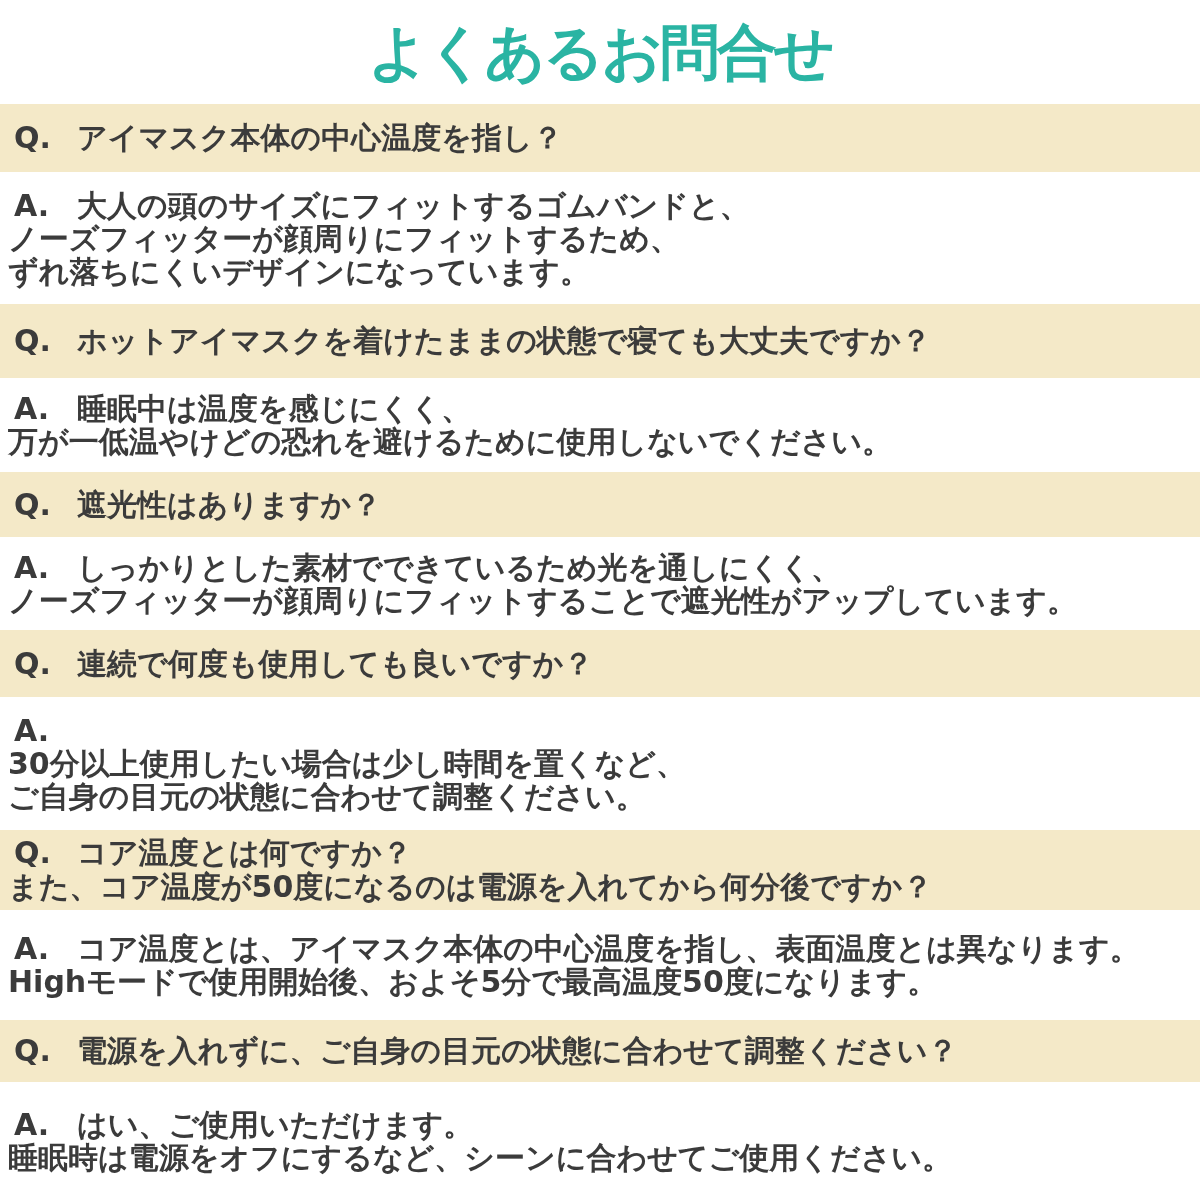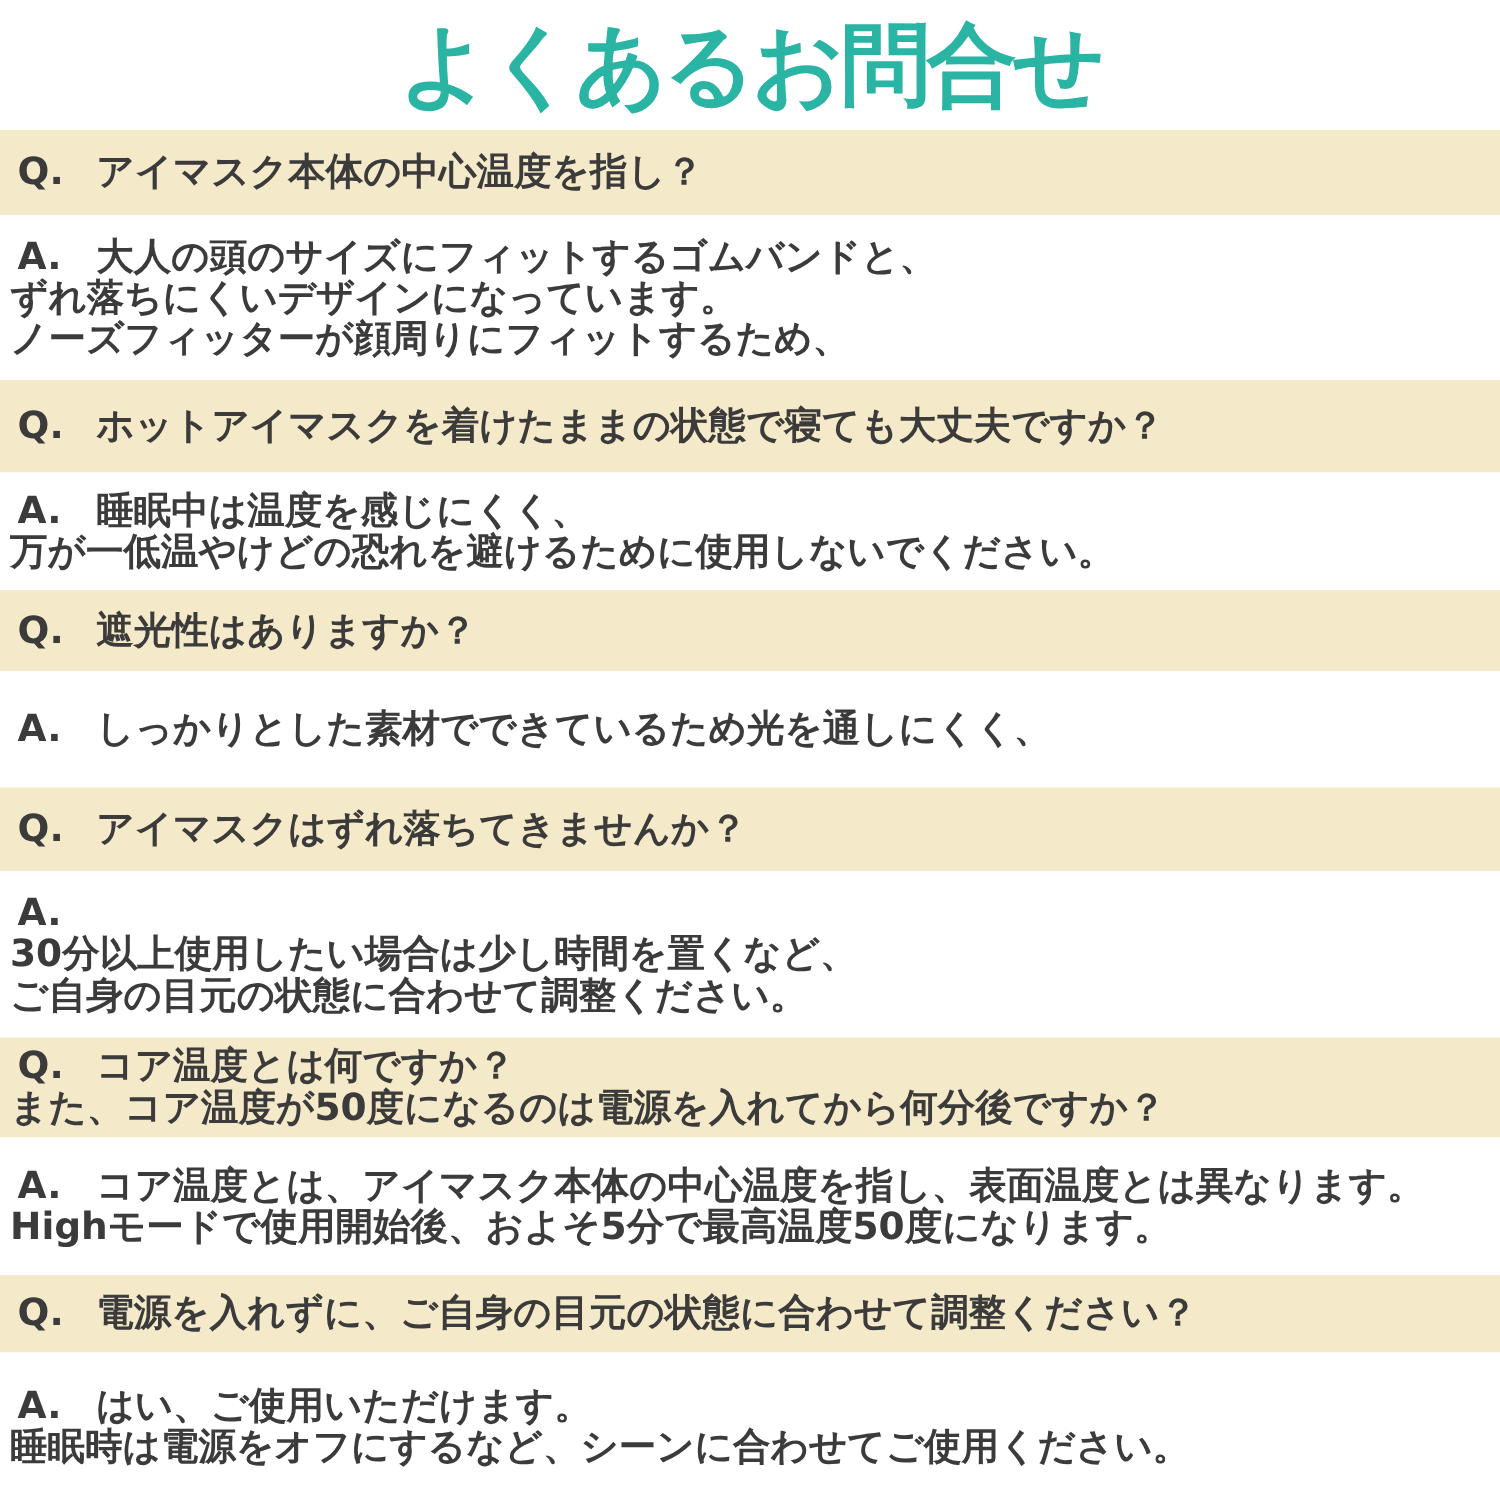--- a/index.html
+++ b/index.html
@@ -10,21 +10,21 @@
     font-family: "DejaVu Sans", "Liberation Sans", sans-serif;
   }
   .page { width: 1200px; height: 1200px; display: flex; flex-direction: column; }
 
   .title-wrap {
     height: 104px;
     display: flex; align-items: center; justify-content: center;
   }
   .page-title {
     color: #2AB4A3;
-    font-size: 72px;
+    font-size: 60px;
     font-weight: 900;
     letter-spacing: -3px;
     line-height: 1;
     white-space: nowrap;
   }
 
   .q-band {
     background: #F4E9C8;
     display: flex; flex-direction: column; justify-content: center;
     color: #3B3B3B;
@@ -72,22 +72,22 @@
       <div class="line-first">
         <span class="prefix">Q.</span>
         <span>アイマスク本体の中心温度を指し？</span>
       </div>
     </div>
     <div class="a-block a1">
       <div class="line-first">
         <span class="prefix">A.</span>
         <span>大人の頭のサイズにフィットするゴムバンドと、</span>
       </div>
+      <div class="line-cont">ノーズフィッターが顔周りにフィットするため、</div>
       <div class="line-cont">ずれ落ちにくいデザインになっています。</div>
-      <div class="line-cont">ノーズフィッターが顔周りにフィットするため、</div>
     </div>
   </section>
 
   <section>
     <div class="q-band q2">
       <div class="line-first">
         <span class="prefix">Q.</span>
         <span>ホットアイマスクを着けたままの状態で寝ても大丈夫ですか？</span>
       </div>
     </div>
@@ -105,28 +105,29 @@
       <div class="line-first">
         <span class="prefix">Q.</span>
         <span>遮光性はありますか？</span>
       </div>
     </div>
     <div class="a-block a3">
       <div class="line-first">
         <span class="prefix">A.</span>
         <span>しっかりとした素材でできているため光を通しにくく、</span>
       </div>
+      <div class="line-cont">ノーズフィッターが顔周りにフィットすることで遮光性がアップしています。</div>
     </div>
   </section>
 
   <section>
     <div class="q-band q4">
       <div class="line-first">
         <span class="prefix">Q.</span>
-        <span>アイマスクはずれ落ちてきませんか？</span>
+        <span>連続で何度も使用しても良いですか？</span>
       </div>
     </div>
     <div class="a-block a4">
       <div class="line-first">
         <span class="prefix">A.</span>
       </div>
       <div class="line-cont">30分以上使用したい場合は少し時間を置くなど、</div>
       <div class="line-cont">ご自身の目元の状態に合わせて調整ください。</div>
     </div>
   </section>

